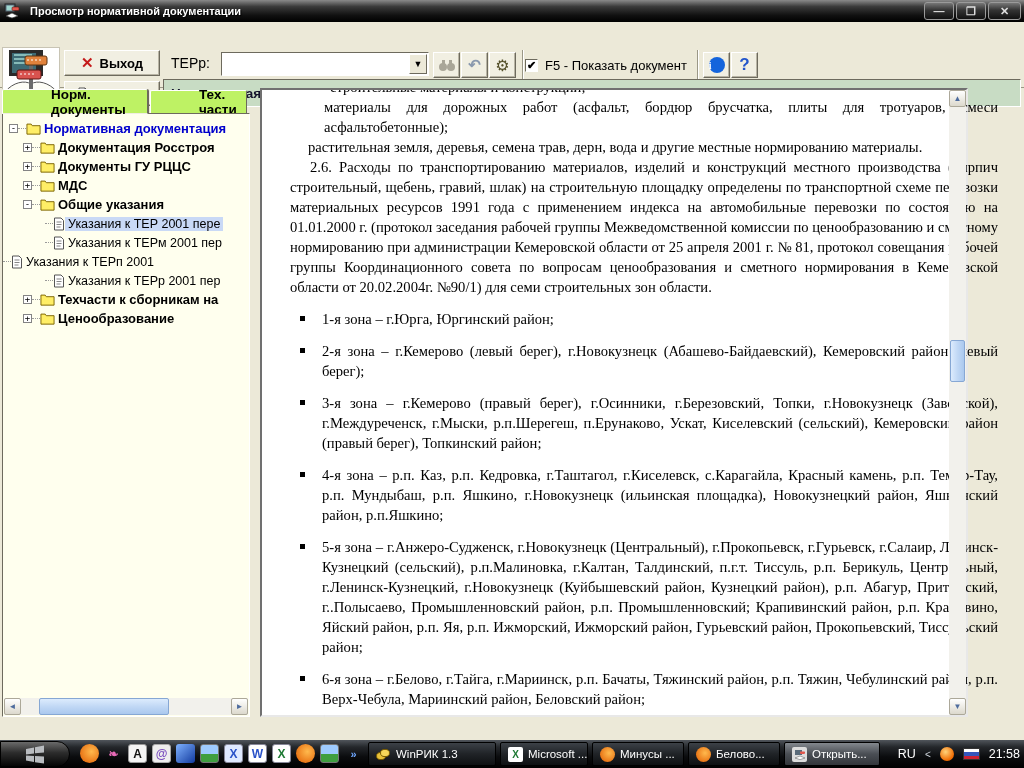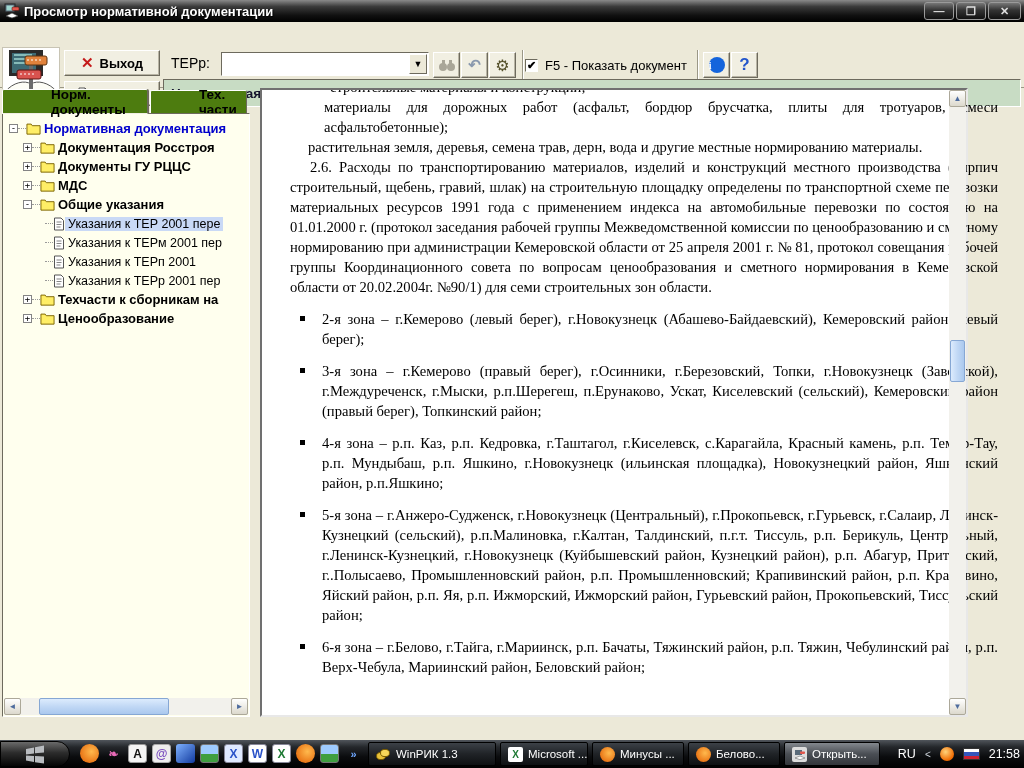--- a/index.html
+++ b/index.html
@@ -4,21 +4,21 @@
 <style>
   * { margin:0; padding:0; box-sizing:border-box; }
   html,body { width:1024px; height:768px; overflow:hidden; }
   body { font-family:"Liberation Sans", sans-serif; }
   #app { position:relative; width:1024px; height:768px; background:#ECE9D8; }
 
   
   .titlebar { position:absolute; left:0; top:0; width:1024px; height:22px;
     background:linear-gradient(#8a8a8a 0%, #3a3a3a 30%, #101010 70%, #000 100%);
     display:flex; align-items:center; }
-  .titlebar .ttl { color:#fff; font-weight:bold; font-size:13px; margin-left:4px; text-shadow:1px 1px 1px #000; }
+  .titlebar .ttl { color:#fff; font-weight:bold; font-size:11px; margin-left:10px; text-shadow:1px 1px 1px #000; }
   .appicon16 { width:16px; height:16px; margin-left:4px; }
   .winbtns { position:absolute; right:3px; top:2px; display:flex; gap:2px; }
   .winbtn { width:30px; height:18px; border:1px solid #9a9a9a; border-radius:3px;
     background:linear-gradient(#777 0%, #333 45%, #111 100%);
     color:#ddd; font-size:11px; font-weight:bold; text-align:center; line-height:16px; }
 
   
   .toolbar { position:absolute; left:0; top:22px; width:1024px; height:66px; background:#ECE9D8;
     border-bottom:1px solid #9a9786; }
   .btn3d { background:#F1EFE2; border:1px solid; border-color:#fff #6d6a5d #6d6a5d #fff;
@@ -37,21 +37,21 @@
   .sep { position:absolute; top:28px; width:2px; height:30px; border-left:1px solid #9a9786; border-right:1px solid #fff; }
   .chkwrap { position:absolute; left:525px; top:30px; height:26px; display:flex; align-items:center; gap:7px; }
   .chk { width:13px; height:13px; background:#fff; border:1px solid; border-color:#6d6a5d #fff #fff #6d6a5d;
     font-size:11px; line-height:11px; text-align:center; font-weight:bold; color:#000; }
   .chklbl { font-size:13px; }
   .crumb { position:absolute; left:163px; top:57px; width:858px; height:28px; background:#C8DCC4;
     border:1px solid; border-color:#6d6a5d #fff #fff #6d6a5d;
     display:flex; align-items:center; font-weight:bold; font-size:13.5px; color:#15152e; padding-left:7px; }
 
   
-  .tab { position:absolute; background:#4d7c0f; border:1px solid; border-color:#fff #6d6a5d #F0EEE2 #fff;
+  .tab { position:absolute; background:#bef264; border:1px solid; border-color:#fff #6d6a5d #F0EEE2 #fff;
     font-weight:bold; font-size:13.5px; display:flex; align-items:center; justify-content:center;
     border-top-left-radius:2px; border-top-right-radius:2px;padding-left:48px; }
   .tab.active { left:2px; top:89px; width:146px; height:25px; box-shadow:1px 0 0 #6d6a5d; z-index:2; }
   .tab.idle   { left:150px; top:90px; width:97px; height:24px; }
 
   
   .treebox { position:absolute; left:2px; top:113px; width:248px; height:604px; background:#FFFFEE;
     border:1px solid; border-color:#6d6a5d #fff #fff #6d6a5d; overflow:hidden; }
   .trow { height:19px; display:flex; align-items:center; white-space:nowrap; font-size:13px; }
   .trow.first { margin-top:5px; }
@@ -254,21 +254,21 @@
       <span class="tlabel doc sel">Указания к ТЕР 2001 пере</span>
     </div>
     <div class="trow" style="padding-left:42px;">
       <span class="conn"></span>
       <svg width="12" height="14" viewBox="0 0 12 14">
           <path d="M1.5 1 h6.5 l2.5 2.5 V13 H1.5z" fill="#fff" stroke="#555"></path>
           <path d="M3.5 5 h5 M3.5 7.5 h5 M3.5 10 h4" stroke="#777" stroke-width="0.9"></path>
         </svg>
       <span class="tlabel doc">Указания к ТЕРм 2001 пер</span>
     </div>
-    <div class="trow" style="padding-left:42px;">
+    <div class="trow" style="">
       <span class="conn"></span>
       <svg width="12" height="14" viewBox="0 0 12 14">
           <path d="M1.5 1 h6.5 l2.5 2.5 V13 H1.5z" fill="#fff" stroke="#555"></path>
           <path d="M3.5 5 h5 M3.5 7.5 h5 M3.5 10 h4" stroke="#777" stroke-width="0.9"></path>
         </svg>
       <span class="tlabel doc">Указания к ТЕРп 2001</span>
     </div>
     <div class="trow" style="padding-left:42px;">
       <span class="conn"></span>
       <svg width="12" height="14" viewBox="0 0 12 14">
@@ -304,20 +304,21 @@
   </div>
 
   <div class="docpanel">
     <div class="doctext">
       <div class="clip">
           <div>строительные материалы и конструкции;</div>
         </div>
       <p class="p1">материалы  для  дорожных  работ  (асфальт,  бордюр  брусчатка,  плиты  для  тротуаров,  смеси асфальтобетонные);</p>
       <p class="p2">растительная земля, деревья, семена трав, дерн, вода и другие местные нормированию материалы.</p>
       <p class="p3">2.6. Расходы по транспортированию материалов, изделий и конструкций местного производства (кирпич строительный, щебень, гравий, шлак) на строительную площадку определены по транспортной схеме перевозки материальных ресурсов 1991 года с применением индекса на автомобильные перевозки по состоянию на 01.01.2000 г. (протокол заседания рабочей группы Межведомственной комиссии по ценообразованию и сметному нормированию при администрации Кемеровской области от 25 апреля 2001 г. № 81, протокол совещания рабочей группы Координационного совета по вопросам ценообразования и сметного нормирования в Кемеровской области от 20.02.2004г. №90/1) для семи строительных зон области.</p>
+      <div class="zone"><span class="bullet"></span><span>1-я зона  –  г.Юрга, Юргинский район;</span></div>
       <div class="zone"><span class="bullet"></span><span>2-я зона  –  г.Кемерово (левый берег), г.Новокузнецк (Абашево-Байдаевский), Кемеровский район (левый берег);</span></div>
       <div class="zone"><span class="bullet"></span><span>3-я зона – г.Кемерово (правый берег), г.Осинники, г.Березовский, Топки, г.Новокузнецк (Заводской), г.Междуреченск, г.Мыски, р.п.Шерегеш, п.Ерунаково, Ускат, Киселевский (сельский), Кемеровский район  (правый берег),  Топкинский район;</span></div>
       <div class="zone"><span class="bullet"></span><span>4-я зона  –  р.п. Каз, р.п. Кедровка, г.Таштагол, г.Киселевск, с.Карагайла, Красный камень, р.п. Темир-Тау, р.п. Мундыбаш, р.п. Яшкино, г.Новокузнецк (ильинская площадка), Новокузнецкий район, Яшкинский район,  р.п.Яшкино;</span></div>
       <div class="zone"><span class="bullet"></span><span>5-я зона – г.Анжеро-Судженск, г.Новокузнецк (Центральный), г.Прокопьевск, г.Гурьевск, г.Салаир, Ленинск-Кузнецкий (сельский), р.п.Малиновка, г.Калтан, Талдинский, п.г.т. Тиссуль, р.п. Берикуль, Центральный, г.Ленинск-Кузнецкий, г.Новокузнецк (Куйбышевский район, Кузнецкий район), р.п. Абагур, Притомский, г..Полысаево, Промышленновский район, р.п. Промышленновский; Крапивинский район, р.п. Крапивино, Яйский район, р.п. Яя, р.п. Ижморский, Ижморский район,  Гурьевский район, Прокопьевский, Тиссульский район;</span></div>
       <div class="zone"><span class="bullet"></span><span>6-я зона  –  г.Белово, г.Тайга, г.Мариинск, р.п.  Бачаты,  Тяжинский  район,  р.п.  Тяжин, Чебулинский район, р.п. Верх-Чебула, Мариинский район, Беловский район;</span></div>
 
     </div>
     <div class="vscroll">
       <div class="sbtn up">▲</div>
       <div class="vthumb"></div>

